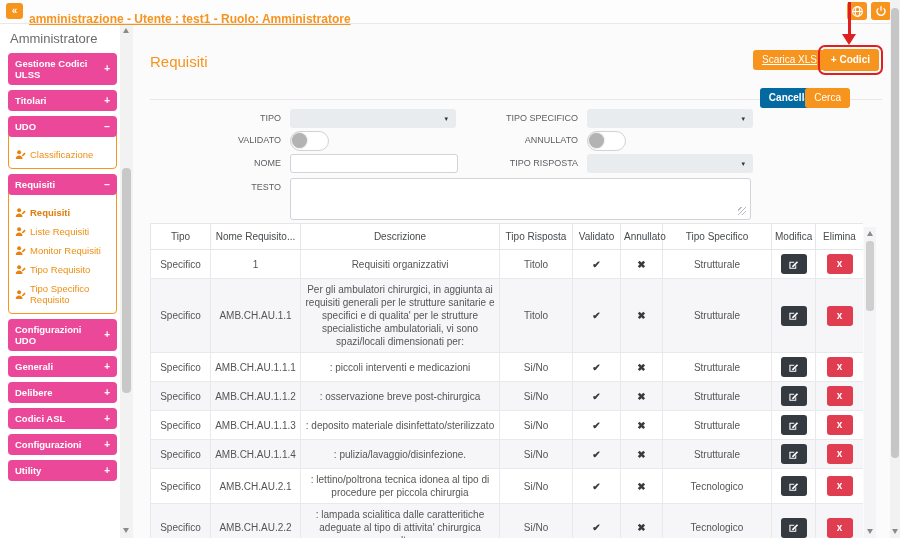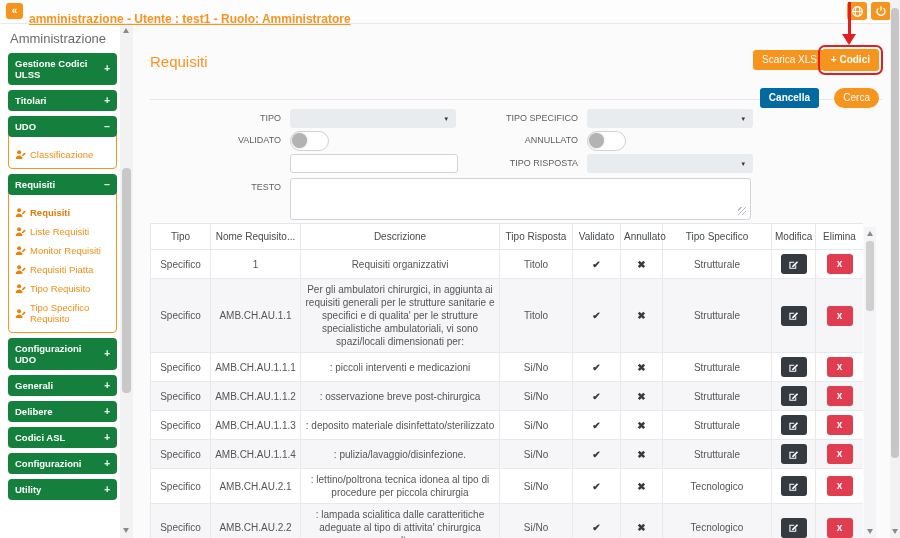--- a/index.html
+++ b/index.html
@@ -10,21 +10,21 @@
   .titlebar{position:absolute;left:0;top:0;width:100%;height:23px;background:#fdfdfd;border-bottom:1px solid #e9e9e9;z-index:5;}
   .back-btn{position:absolute;left:6px;top:3px;width:17px;height:16px;background:#f7941e;color:#fff;border:none;border-radius:3px;font-size:10px;font-weight:bold;line-height:14px;padding:0;cursor:pointer;font-family:"Liberation Sans",sans-serif;}
   .titlebar-text{position:absolute;left:29px;top:12px;color:#f7941e;font-size:12px;font-weight:bold;white-space:nowrap;text-decoration:underline;}
   .tb-icon{position:absolute;top:2px;width:20px;height:18px;background:#f7941e;border:none;border-radius:3px;padding:0;cursor:pointer;display:flex;align-items:center;justify-content:center;}
   .tb-icon.globe{right:33px;}
   .tb-icon.power{right:9px;}
 
   
   .sidebar{position:absolute;left:0;top:23px;width:120px;bottom:0;background:#fff;overflow:hidden;}
   .side-title{padding:8px 0 7px 10px;color:#6b6b6b;font-size:13px;}
-  .menu-btn{position:relative;z-index:2;margin:0 3px 5px 8px;background:#15803d;color:#fff;font-weight:bold;font-size:9.5px;border-radius:4px;padding:5px 7px 5px 7px;display:flex;justify-content:space-between;align-items:center;cursor:pointer;}
+  .menu-btn{position:relative;z-index:2;margin:0 3px 5px 8px;background:#ec4899;color:#fff;font-weight:bold;font-size:9.5px;border-radius:4px;padding:5px 7px 5px 7px;display:flex;justify-content:space-between;align-items:center;cursor:pointer;}
   .menu-toggle{font-weight:bold;font-size:10px;line-height:8px;}
   .submenu{position:relative;z-index:1;margin:-10px 3px 5px 8px;padding:12px 2px 4px 2px;border:1px solid #f7941e;border-radius:4px;background:#fff;}
   .submenu-item{display:flex;align-items:center;gap:4px;padding:4px 2px 4px 4px;color:#ef8e12;font-size:9.5px;cursor:pointer;}
   .submenu-item.active{font-weight:bold;color:#e07c0c;}
   .submenu-item svg{flex:0 0 auto;}
 
   
   .side-scrollbar{position:absolute;left:120px;top:23px;width:13px;bottom:0;background:#f2f2f3;}
   .side-scrollbar .thumb{position:absolute;left:2px;top:145px;width:9px;height:225px;background:#c8c8c8;border-radius:4px;}
   .tri-up{position:absolute;left:3px;top:5px;width:0;height:0;border-left:3.5px solid transparent;border-right:3.5px solid transparent;border-bottom:5px solid #8a8a8a;}
@@ -34,25 +34,25 @@
   .main-scrollbar{position:absolute;right:0;top:0;width:10px;height:538px;background:#f2f2f3;z-index:6;}
   .main-scrollbar .thumb{position:absolute;left:1px;top:8px;width:8px;height:450px;background:#c6c6c6;border-radius:4px;}
   .main-scrollbar .tri-down{left:2px;bottom:4px;}
 
   
   .main{position:absolute;left:133px;top:23px;right:10px;bottom:0;background:#fbfbfc;overflow:hidden;}
   .page-title{position:absolute;left:17px;top:30px;color:#f7941e;font-size:15px;}
   .btn{border:none;border-radius:3px;color:#fff;font-size:10px;font-family:"Liberation Sans",sans-serif;cursor:pointer;padding:0 9px;height:20px;line-height:20px;}
   .btn.orange{background:#f7941e;}
   .btn.gray{background:#0369a1;font-weight:bold;}
-  .download-btn{position:absolute;top:27px;right:64px;}
+  .download-btn{position:absolute;top:27px;right:64px;text-decoration:underline;}
   .new-btn{position:absolute;top:26px;right:11px;height:22px;line-height:22px;font-weight:bold;outline:2px solid #e02020;outline-offset:2px;}
   .divider{position:absolute;left:17px;right:8px;top:76px;border-top:1px solid #e7e7e9;}
   .clear-btn{position:absolute;top:65px;right:71px;}
-  .search-btn{position:absolute;top:65px;right:11px;border-radius:10px;}
+  .search-btn{position:absolute;top:65px;right:40px;}
 
   
   .flabel{position:absolute;height:19px;line-height:19px;font-size:9px;color:#5b5f62;text-align:right;}
   .select{position:absolute;height:19px;background:#e9ecef;border-radius:3px;border:none;}
   .select .caret{position:absolute;right:8px;top:5px;font-size:7px;color:#333;line-height:9px;}
   .tinput{position:absolute;height:17px;background:#fff;border:1px solid #ced4da;border-radius:3px;font-size:10px;padding:0 4px;font-family:"Liberation Sans",sans-serif;}
   .ttextarea{position:absolute;background:#fff;border:1px solid #ced4da;border-radius:3px;resize:none;font-family:"Liberation Sans",sans-serif;}
   .grip{position:absolute;width:8px;height:8px;background:
       repeating-linear-gradient(135deg,transparent 0 2px,#b9b9b9 2px 3px);}
   .toggle{position:absolute;width:37px;height:18px;background:#fff;border:1px solid #d2d2d2;border-radius:10px;cursor:pointer;}
@@ -99,21 +99,21 @@
       <svg width="12" height="12" viewBox="0 0 16 16">
           <g fill="none" stroke="#fff" stroke-width="1.8">
             <path d="M4.6 4.2a5.4 5.4 0 1 0 6.8 0"></path>
             <line x1="8" y1="1.5" x2="8" y2="7.5"></line>
           </g>
         </svg>
     </button>
   </div>
 
   <div class="sidebar">
-    <div class="side-title">Amministrazione</div>
+    <div class="side-title">Amministratore</div>
     <div id="admin-groups">
         <div class="menu-btn">
           <span class="menu-label">Gestione Codici ULSS</span>
           <span class="menu-toggle">+</span>
         </div>
         <div class="menu-btn">
           <span class="menu-label">Titolari</span>
           <span class="menu-toggle">+</span>
         </div>
         <div class="menu-btn">
@@ -159,30 +159,20 @@
           </div>
           <div class="submenu-item">
             <svg width="11" height="11" viewBox="0 0 16 16">
               <g fill="#e8820c">
                 <circle cx="6" cy="4.6" r="2.9"></circle>
                 <path d="M1 14.6c0-3.1 2.3-5.1 5-5.1s5 2 5 5.1z"></path>
                 <path d="M10.4 8.6l3.4-3.4 1.7 1.7-3.4 3.4-2.1.4z"></path>
               </g>
             </svg>
             <span>Monitor Requisiti</span>
-          </div>
-          <div class="submenu-item">
-            <svg width="11" height="11" viewBox="0 0 16 16">
-              <g fill="#e8820c">
-                <circle cx="6" cy="4.6" r="2.9"></circle>
-                <path d="M1 14.6c0-3.1 2.3-5.1 5-5.1s5 2 5 5.1z"></path>
-                <path d="M10.4 8.6l3.4-3.4 1.7 1.7-3.4 3.4-2.1.4z"></path>
-              </g>
-            </svg>
-            <span>Requisiti Piatta</span>
           </div>
           <div class="submenu-item">
             <svg width="11" height="11" viewBox="0 0 16 16">
               <g fill="#e8820c">
                 <circle cx="6" cy="4.6" r="2.9"></circle>
                 <path d="M1 14.6c0-3.1 2.3-5.1 5-5.1s5 2 5 5.1z"></path>
                 <path d="M10.4 8.6l3.4-3.4 1.7 1.7-3.4 3.4-2.1.4z"></path>
               </g>
             </svg>
             <span>Tipo Requisito</span>
@@ -251,20 +241,21 @@
 
     <div class="flabel" style="left:28px;top:108px;width:120px;">VALIDATO</div>
     <div class="toggle" style="left:157px;top:108px;">
         <div class="knob"></div>
       </div>
     <div class="flabel" style="left:320px;top:108px;width:125px;">ANNULLATO</div>
     <div class="toggle" style="left:454px;top:108px;">
         <div class="knob"></div>
       </div>
 
+    <div class="flabel" style="left:28px;top:131px;width:120px;">NOME</div>
     <input class="tinput" style="left: 157px; top: 131px; width: 158px;" value="">
     <div class="flabel" style="left:320px;top:131px;width:125px;">TIPO RISPOSTA</div>
     <div class="select" style="left:454px;top:131px;width:166px;">
       <span class="caret">▾</span>
     </div>
 
     <div class="flabel" style="left:28px;top:155px;width:120px;">TESTO</div>
     <textarea class="ttextarea" style="left: 157px; top: 155px; width: 455px; height: 36px;"></textarea>
     <div class="grip" style="left:605px;top:184px;"></div>
 

